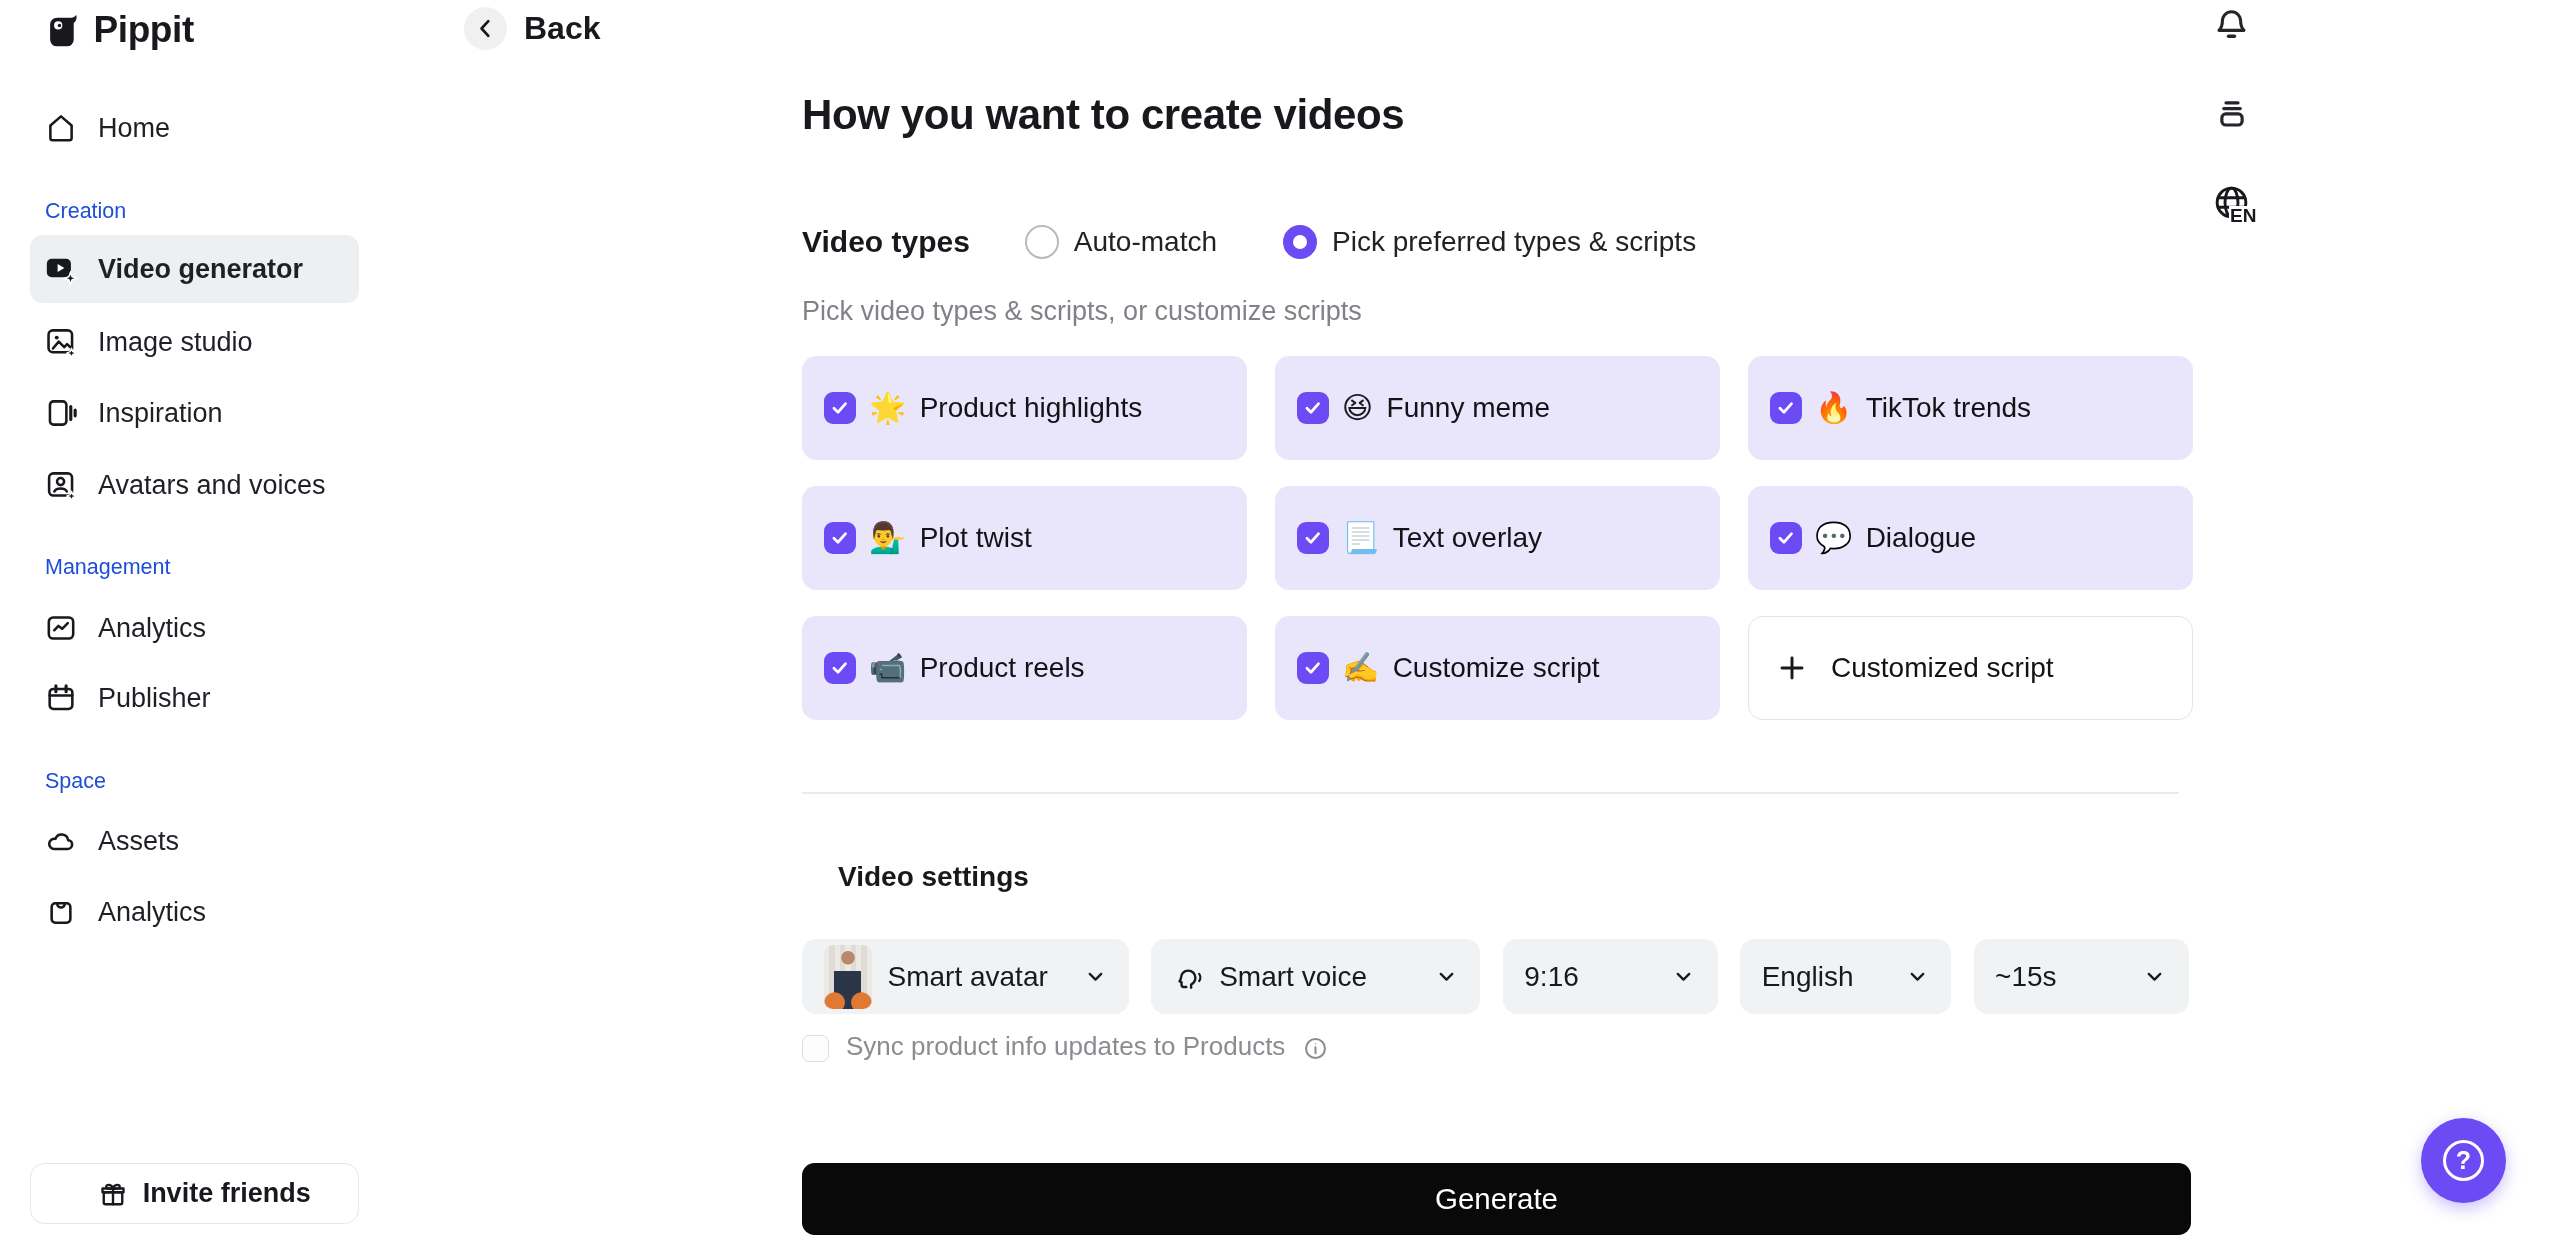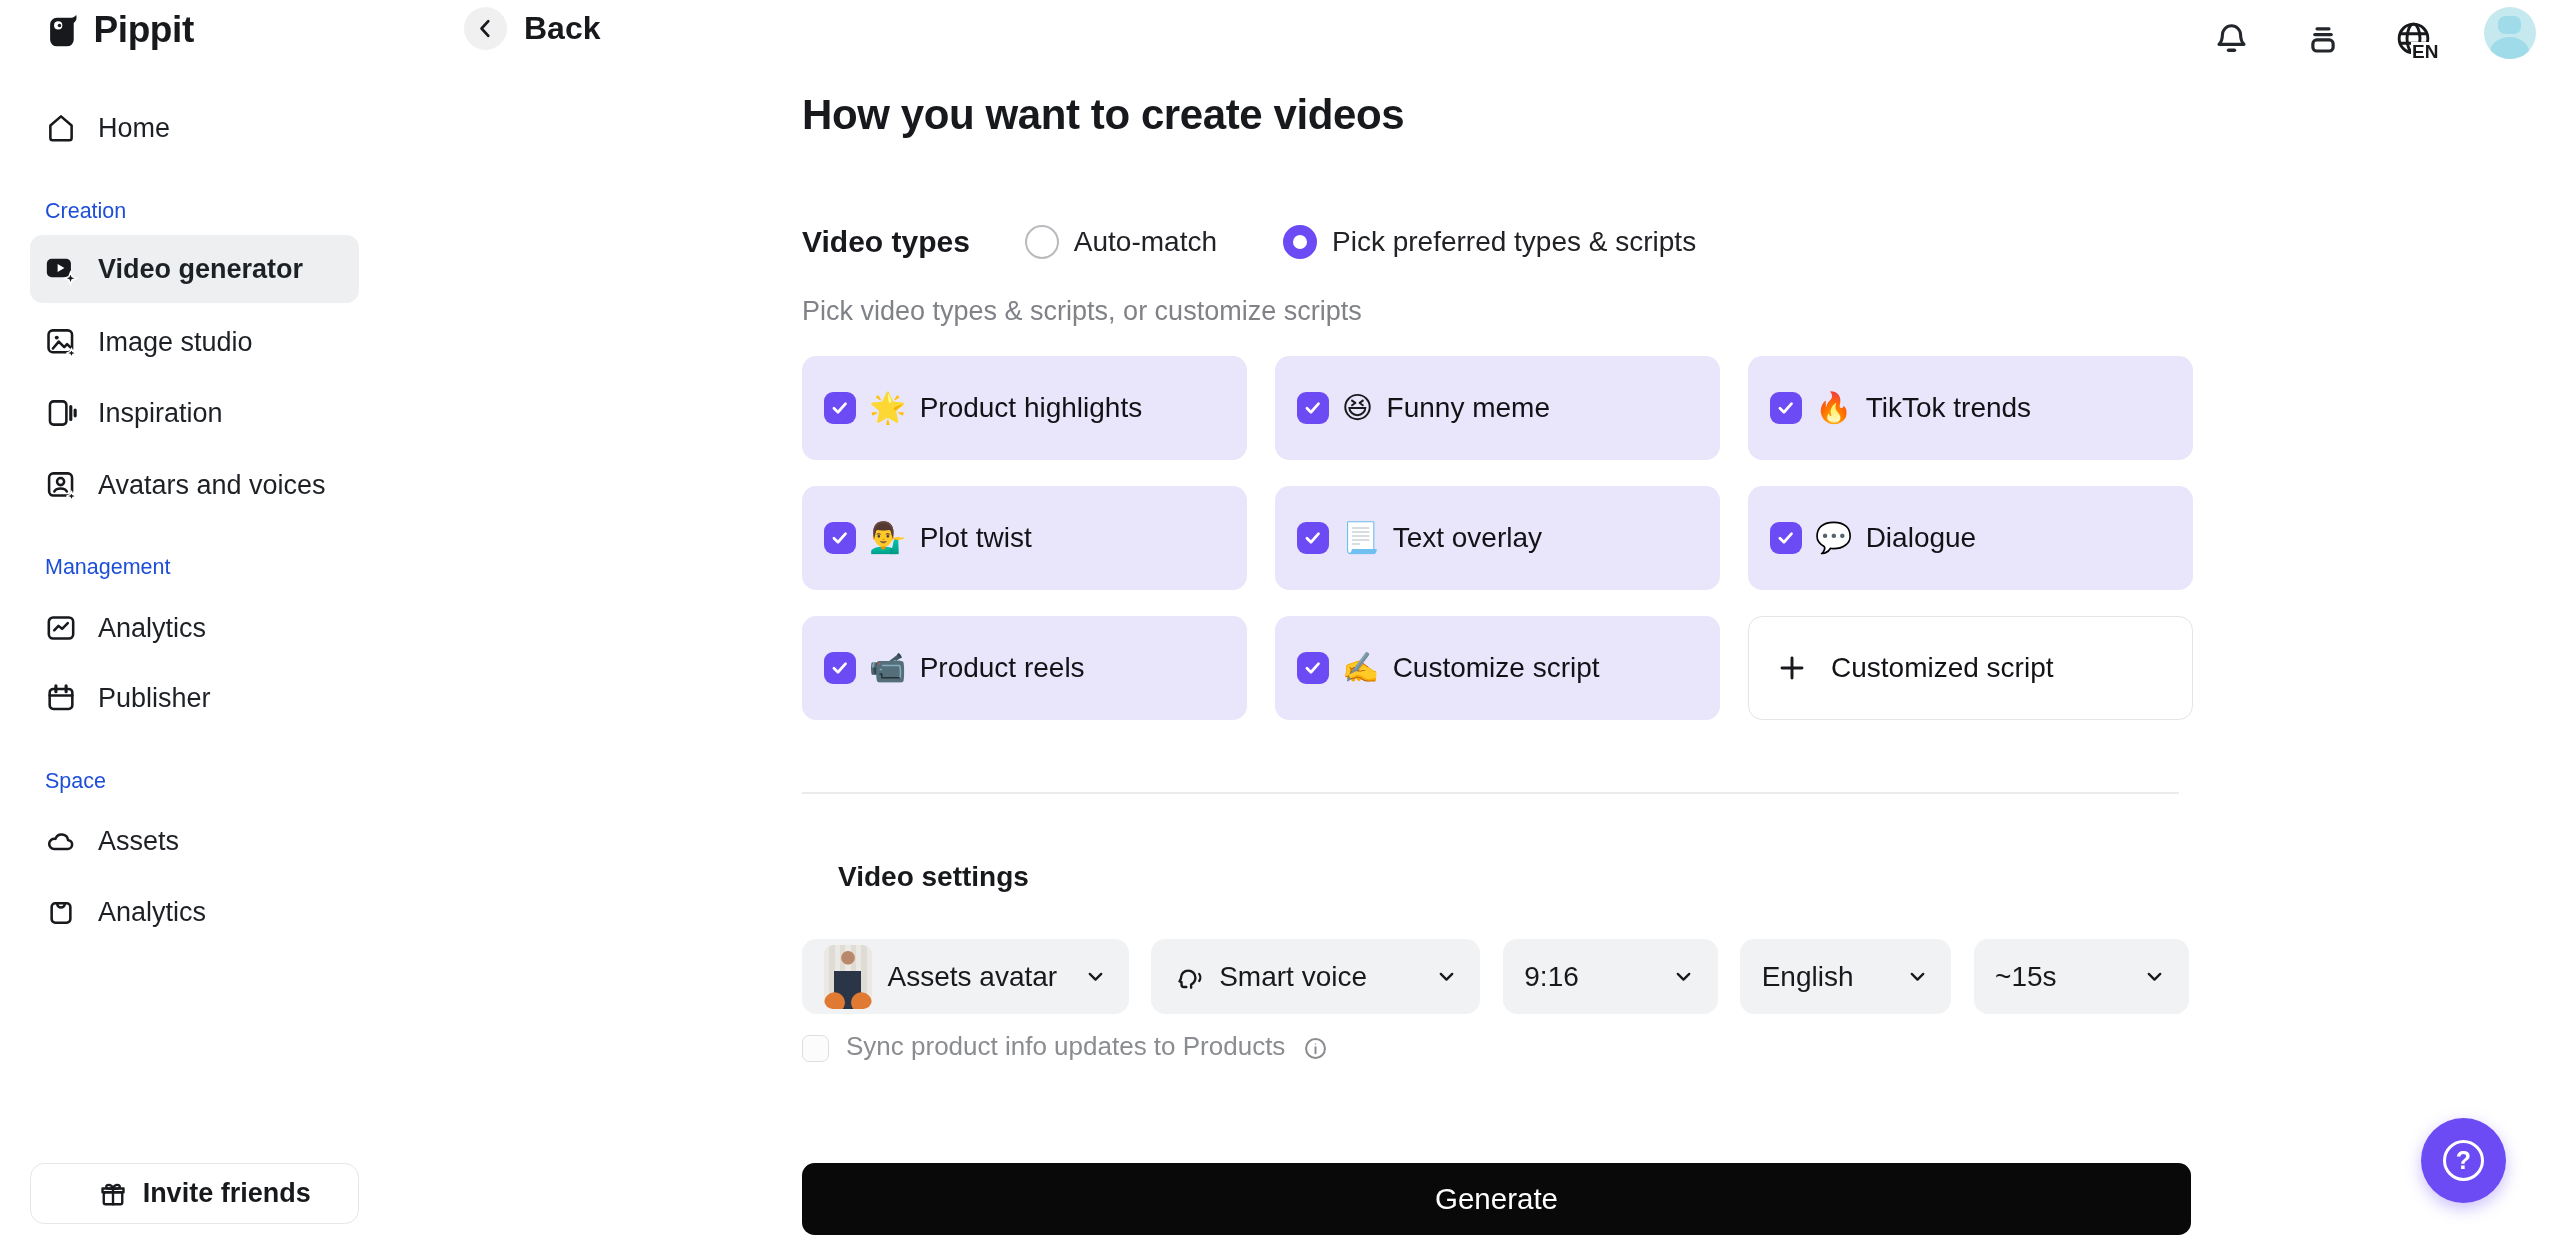--- a/index.html
+++ b/index.html
@@ -26,21 +26,21 @@
     position:absolute; left:30px; top:1163px; width:329px; height:61px;
     background:#fff; border:1.8px solid #e5e6e9; border-radius:14.3px;
     display:flex; align-items:center; justify-content:center; gap:14.3px;
     font-size:27px; font-weight:600; cursor:pointer;padding-left:20px;
   }
 
   
   .back-group { position:absolute; left:464px; top:7.2px; display:flex; align-items:center; gap:17px; }
   .back-circle { width:43px; height:43px; border-radius:50%; background:#f0f0f1; display:flex; align-items:center; justify-content:center; cursor:pointer; }
   .back-label { font-size:32px; font-weight:700; }
-  .top-right { position:absolute; left:2211px; top:5.4px; height:54px; display:flex; align-items:flex-end; gap:50px; }
+  .top-right { position:absolute; left:2211px; top:5.4px; height:54px; display:flex; align-items:flex-start; gap:50px;flex-direction:column; }
   .tbicon { width:41px; height:41px; display:flex; align-items:center; justify-content:center; cursor:pointer; position:relative; }
   .lang-code { position:absolute; right:-5.4px; bottom:-1.8px; font-size:19px; font-weight:800; color:#17191c; background:#fff; padding:0 0.9px; line-height:1; }
   .avatar {
     width:52px; height:52px; border-radius:50%; background:#c6e9f0; position:relative; overflow:hidden; cursor:pointer;
   }
   .avatar::before { content:""; position:absolute; left:14.3px; top:9px; width:23px; height:18px; border-radius:7.2px; background:#9fdbe8; }
   .avatar::after { content:""; position:absolute; left:6.3px; top:30px; width:39px; height:30px; border-radius:50% 50% 0 0; background:#9fdbe8; }
 
   
   .main { position:absolute; left:802px; top:0; width:1389px; height:1252px; }
@@ -398,21 +398,21 @@
   </div>
 
   <div class="divider"></div>
 
   <h2 class="vs-title">Video settings</h2>
 
   <div class="pills-row">
 
     <div class="pill" style="width:327px">
       <span class="avatar-thumb"></span>
-      <span class="plabel">Assets avatar</span>
+      <span class="plabel">Smart avatar</span>
       <span class="chev">
         <svg width="25" height="25" viewBox="0 0 24 24" fill="none" stroke="#17191c" stroke-width="2.2" stroke-linecap="round" stroke-linejoin="round">
             <path d="M6.5 9.5 L12 15 L17.5 9.5"></path>
           </svg>
       </span>
     </div>
 
     <div class="pill" style="width:329px">
       <span class="voice-icn">
         <svg width="32" height="32" viewBox="0 0 24 24" fill="none" stroke="#17191c" stroke-width="1.8" stroke-linecap="round" stroke-linejoin="round">

